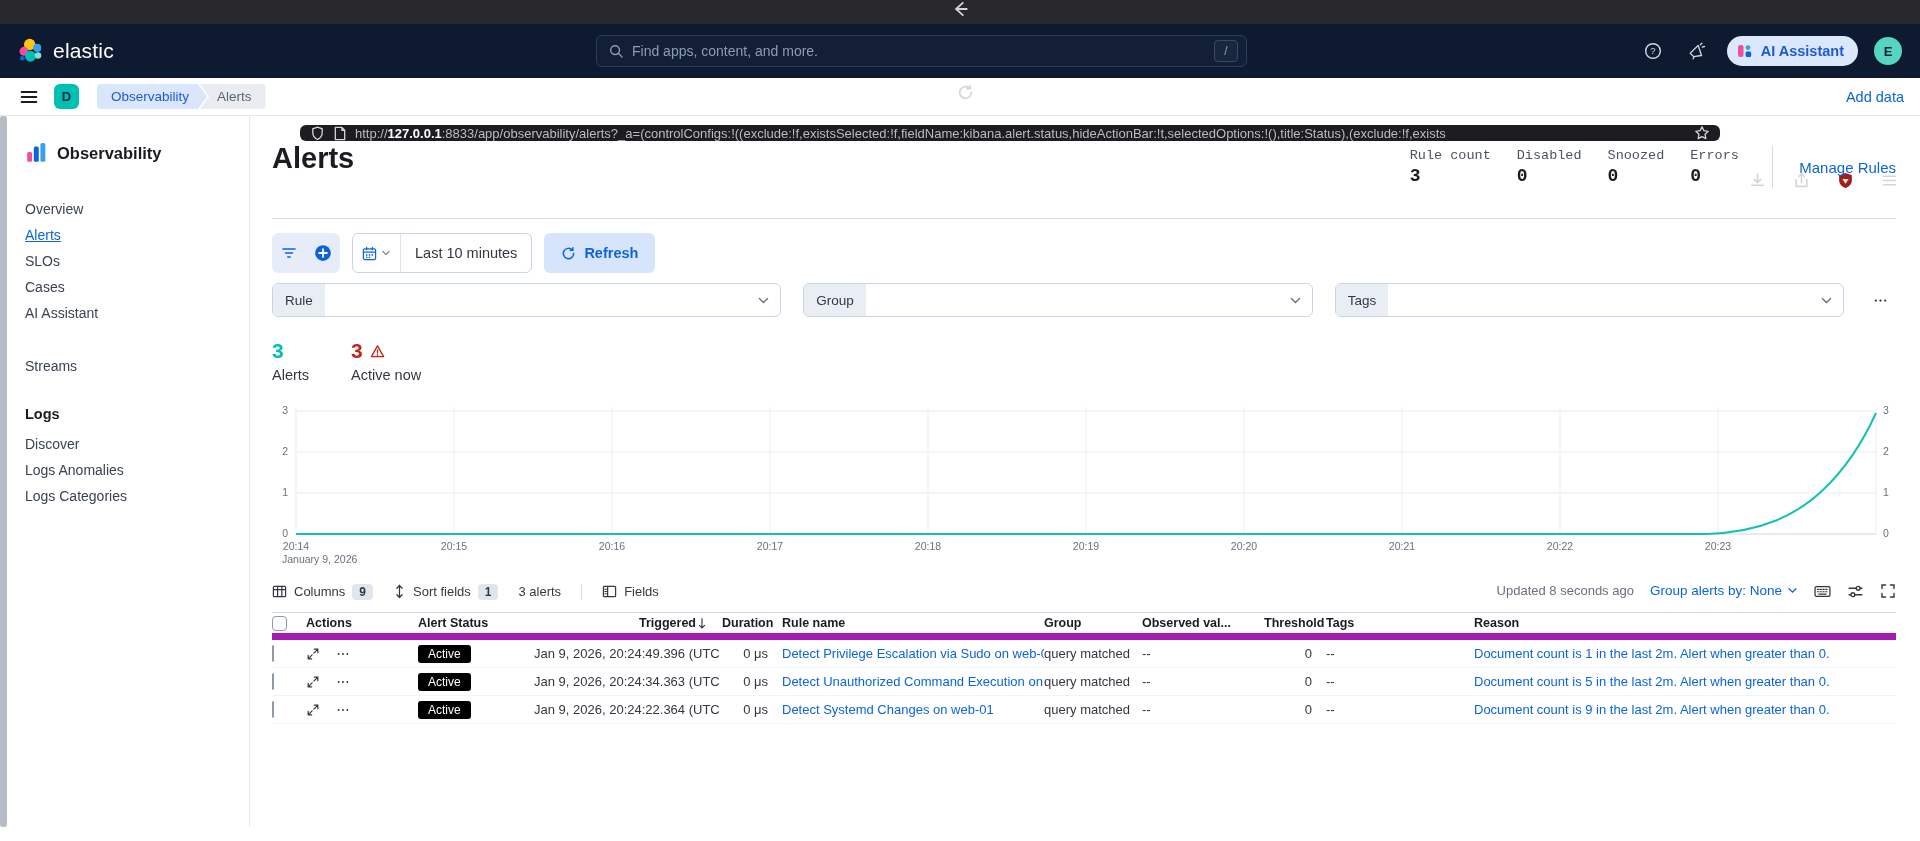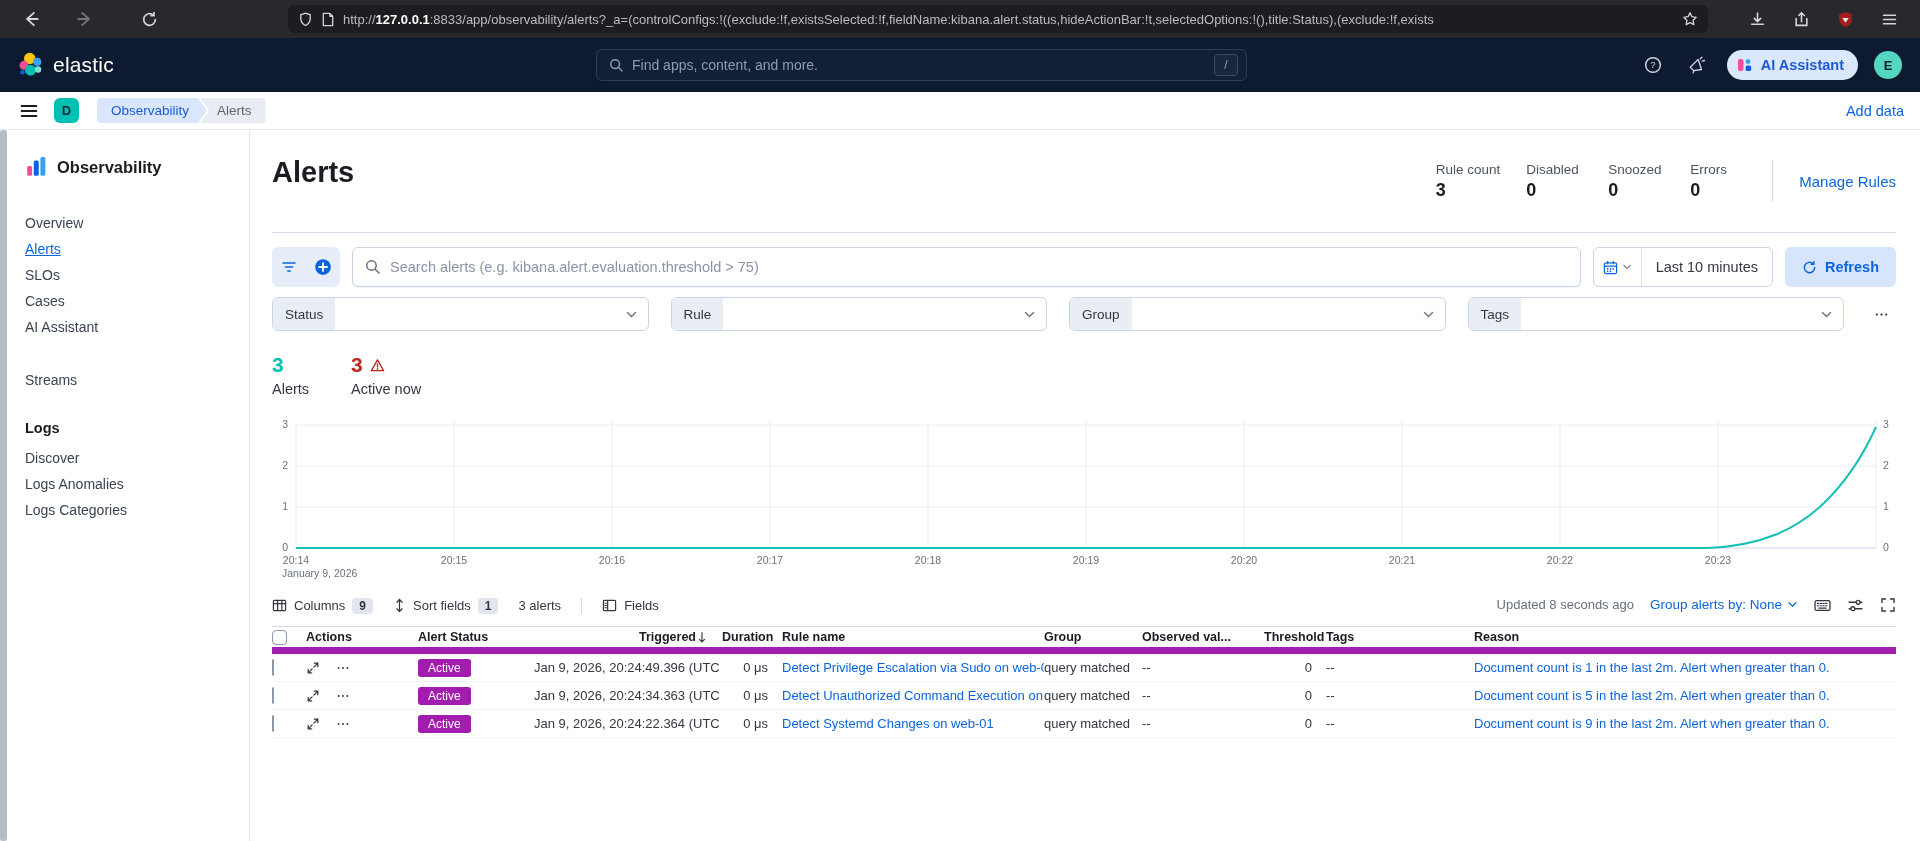--- a/index.html
+++ b/index.html
@@ -1,21 +1,21 @@
 <!DOCTYPE html>
 <html><head>
 <meta charset="utf-8">
 <style>
   * { margin:0; padding:0; box-sizing:border-box; }
   html,body { width:1920px; height:841px; overflow:hidden; }
   body { font-family:"Liberation Sans","DejaVu Sans",sans-serif; background:#fff; color:#343741; }
   svg { display:block; }
 
   
-  .browser-bar { height:38px; background:#28282d; display:flex; align-items:center; padding:0 16px; gap:24px; }
+  .browser-bar { height:24px; background:#28282d; display:flex; align-items:center; padding:0 16px; gap:24px;flex-direction:column; }
   .bb-btn { width:30px; height:30px; display:flex; align-items:center; justify-content:center; color:#d4d5d9; border-radius:4px; }
   .bb-btn.dim { color:#76777d; }
   .url-pill { margin-left:100px; width:1420px; height:28px; background:#1c1c21; border-radius:6px; display:flex; align-items:center; padding:0 10px; gap:8px; }
   .url-text { flex:1; font-size:13px; color:#b9bcc3; white-space:nowrap; overflow:hidden; }
   .url-text .host { color:#ffffff; font-weight:700; }
   .bb-right { margin-left:auto; display:flex; align-items:center; gap:14px; }
 
   
   .app-header { height:54px; background:#0e1a2f; display:flex; align-items:center; padding:0 18px; position:relative; }
   .logo { display:flex; align-items:center; gap:9px; }
@@ -49,21 +49,21 @@
   .nav-header { font-size:14.5px; font-weight:700; color:#1a1c21; margin-bottom:9px; }
   .nav-item { font-size:14px; color:#3a4352; padding:5px 0; cursor:pointer; }
   .nav-item.active { color:#0b64dd; text-decoration:underline; }
 
   main { flex:1; padding:0 24px 0 22px; overflow:hidden; }
 
   
   .page-head { display:flex; align-items:flex-start; justify-content:space-between; padding:26px 0 30px 0; border-bottom:1px solid #d9dfe9; }
   .page-title { font-size:29px; font-weight:700; color:#1a1c21; }
   .head-right { display:flex; align-items:center; gap:26px; padding-top:4px; }
-  .stat { min-width:56px; }
+  .stat { min-width:56px;font-family:Liberation Mono, monospace; }
   .stat .lbl { font-size:13.5px; color:#4b5362; }
   .stat .val { font-size:18px; font-weight:700; color:#1a1c21; margin-top:3px; }
   .v-div { width:1px; height:42px; background:#d3dae6; }
   .manage-rules { color:#0b64dd; font-size:15px; font-weight:500; }
 
   
   .search-row { display:flex; align-items:center; gap:12px; margin-top:14px; height:40px; }
   .btn-group { background:#e7edf8; border-radius:6px; display:flex; height:40px; }
   .grp-btn { width:34px; display:flex; align-items:center; justify-content:center; color:#0b64dd; }
   .alert-search { flex:1; height:40px; background:#fff; border:1px solid #c9d4e6; border-radius:6px; display:flex; align-items:center; padding:0 12px; gap:9px; box-shadow:0 1px 1px rgba(152,162,179,.1); }
@@ -106,21 +106,21 @@
 
   
   .alert-table { margin-top:12px; }
   .t-row { display:grid; grid-template-columns:34px 112px 116px 188px 60px 262px 98px 122px 62px 148px 1fr; align-items:center; }
   .t-head { height:28px; border-top:1px solid #d3dae6; border-bottom:7px solid #a21caf; font-size:12.5px; font-weight:700; color:#1a1c21; }
   .t-head .hcell { display:flex; align-items:center; }
   .t-body .t-row { height:28px; border-bottom:1px solid #f1f4f8; font-size:13px; color:#343741; }
   .cell-right { justify-self:end; padding-right:14px; }
   .checkbox { width:15px; height:15px; border:1px solid #8e98ab; border-radius:4px; background:#fff; }
   .actions-cell { display:flex; align-items:center; gap:16px; color:#343741; }
-  .badge-active { background:#a21caf; color:#fff; font-size:12px; font-weight:500; border-radius:3px; padding:2px 10px; width:fit-content; }
+  .badge-active { background:#000000; color:#fff; font-size:12px; font-weight:500; border-radius:3px; padding:2px 10px; width:fit-content; }
   .lnk { color:#0b64dd; white-space:nowrap; overflow:hidden; }
   .clip { white-space:nowrap; overflow:hidden; }
   .trig-head { display:flex; align-items:center; justify-content:flex-end; padding-right:14px; width:100%; }
 </style>
 </head>
 <body>
 
 <div class="browser-bar">
   <div class="bb-btn">
     <svg width="18" height="18" viewBox="0 0 16 16">
@@ -313,29 +313,20 @@
               <path d="M2 4 H14 M4.5 8 H11.5 M6.8 12 H9.2" stroke="currentColor" stroke-width="1.6" stroke-linecap="round"></path>
             </svg>
         </div>
         <div class="grp-btn">
           <svg width="18" height="18" viewBox="0 0 16 16">
               <circle cx="8" cy="8" r="7" fill="#0b64dd"></circle>
               <path d="M8 4.5 V11.5 M4.5 8 H11.5" stroke="#fff" stroke-width="1.6" stroke-linecap="round"></path>
             </svg>
         </div>
       </div>
-      <div class="alert-search">
-        <span style="color:#69707d;display:flex;">
-          <svg width="16" height="16" viewBox="0 0 16 16">
-              <circle cx="6.5" cy="6.5" r="4.7" stroke="currentColor" stroke-width="1.5" fill="none"></circle>
-              <path d="M10.2 10.2 L14 14" stroke="currentColor" stroke-width="1.5" stroke-linecap="round"></path>
-            </svg>
-        </span>
-        <input type="text" placeholder="Search alerts (e.g. kibana.alert.evaluation.threshold &gt; 75)" style="">
-      </div>
       <div class="date-group">
         <div class="cal-btn">
           <svg width="15" height="15" viewBox="0 0 16 16">
               <rect x="1.5" y="3" width="13" height="11.5" rx="1.5" stroke="currentColor" stroke-width="1.3" fill="none"></rect>
               <path d="M1.5 6.5 H14.5 M5 1.5 V4 M11 1.5 V4" stroke="currentColor" stroke-width="1.3" stroke-linecap="round"></path>
               <circle cx="5" cy="9.5" r=".9" fill="currentColor"></circle>
               <circle cx="8" cy="9.5" r=".9" fill="currentColor"></circle>
               <circle cx="11" cy="9.5" r=".9" fill="currentColor"></circle>
               <circle cx="5" cy="12" r=".9" fill="currentColor"></circle>
               <circle cx="8" cy="12" r=".9" fill="currentColor"></circle>
@@ -349,28 +340,20 @@
       <div class="refresh-btn">
         <svg width="15" height="15" viewBox="0 0 16 16">
             <path d="M13.5 8 A5.5 5.5 0 1 1 11.8 4" stroke="currentColor" stroke-width="1.6" fill="none" stroke-linecap="round"></path>
             <path d="M12.6 1.2 L12.6 4.6 L9.2 4.6" stroke="currentColor" stroke-width="1.6" fill="none"></path>
           </svg>
         <span>Refresh</span>
       </div>
     </div>
 
     <div class="filter-row">
-      <div class="filter">
-        <span class="pre">Status</span>
-        <span class="chev">
-          <svg width="13" height="13" viewBox="0 0 16 16">
-              <path d="M3 5.5 L8 10.5 L13 5.5" stroke="currentColor" stroke-width="1.6" fill="none" stroke-linecap="round"></path>
-            </svg>
-        </span>
-      </div>
       <div class="filter">
         <span class="pre">Rule</span>
         <span class="chev">
           <svg width="13" height="13" viewBox="0 0 16 16">
               <path d="M3 5.5 L8 10.5 L13 5.5" stroke="currentColor" stroke-width="1.6" fill="none" stroke-linecap="round"></path>
             </svg>
         </span>
       </div>
       <div class="filter">
         <span class="pre">Group</span>

